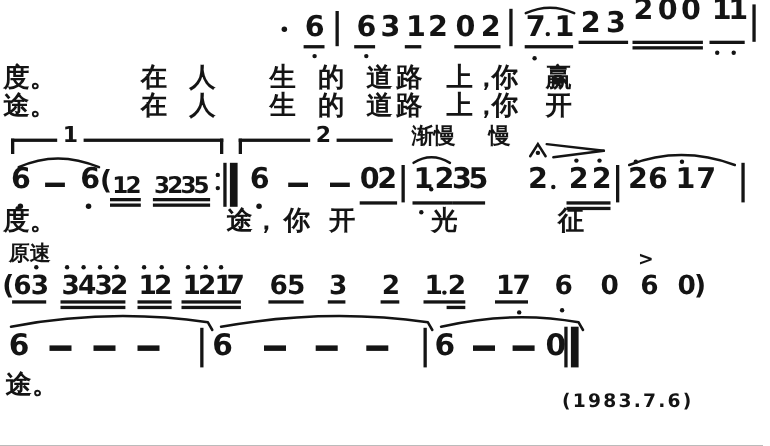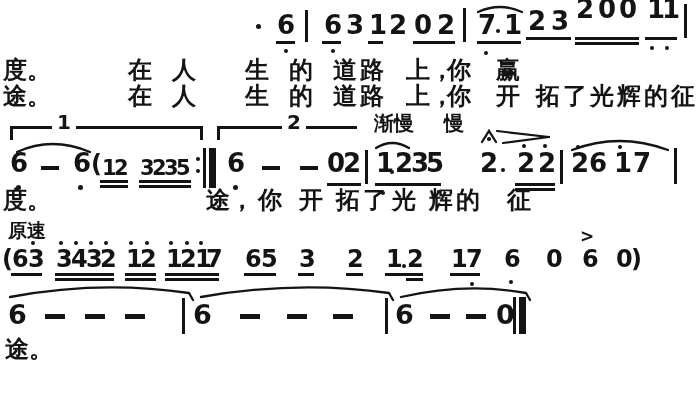--- a/index.html
+++ b/index.html
@@ -47,21 +47,20 @@
     <span class="tk" style="left: 3px; top: 84px; font-size: 24px;">途。</span>
     <span class="tk" style="left: 128px; top: 84px; font-size: 24px;">在</span>
     <span class="tk" style="left: 172px; top: 84px; font-size: 24px;">人</span>
     <span class="tk" style="left: 245px; top: 84px; font-size: 24px;">生</span>
     <span class="tk" style="left: 289px; top: 84px; font-size: 24px;">的</span>
     <span class="tk" style="left: 333px; top: 84px; font-size: 24px;">道</span>
     <span class="tk" style="left: 360px; top: 84px; font-size: 24px;">路</span>
     <span class="tk" style="left: 406px; top: 84px; font-size: 24px;">上，</span>
     <span class="tk" style="left: 447px; top: 84px; font-size: 24px;">你</span>
     <span class="tk" style="left: 496px; top: 84px; font-size: 24px;">开</span>
-    <span class="tk" style="left: 536px; top: 84px; font-size: 24px; letter-spacing: 3px;">拓了光辉的征</span>
     <span class="tk lbl-bg" style="left: 52px; top: 112px; font-size: 20px;">1</span>
     <span class="tk lbl-bg" style="left: 282px; top: 112px; font-size: 20px;">2</span>
     <span class="tk" style="left: 374px; top: 113px; font-size: 20px;">渐慢</span>
     <span class="tk" style="left: 444px; top: 113px; font-size: 20px;">慢</span>
     <span class="tk" style="left: 10px; top: 150px; font-size: 26px;">6</span>
     <span class="tk" style="left: 73px; top: 150px; font-size: 26px;">6</span>
     <span class="tk" style="left: 91px; top: 152px; font-size: 24px;">(</span>
     <span class="tk" style="left: 102px; top: 158px; font-size: 21px;">1</span>
     <span class="tk" style="left: 114px; top: 158px; font-size: 21px;">2</span>
     <span class="tk" style="left: 140px; top: 158px; font-size: 21px;">3</span>
@@ -79,23 +78,21 @@
     <span class="tk" style="left: 517px; top: 150px; font-size: 26px;">2</span>
     <span class="tk" style="left: 538px; top: 150px; font-size: 26px;">2</span>
     <span class="tk" style="left: 571px; top: 150px; font-size: 26px;">2</span>
     <span class="tk" style="left: 589px; top: 150px; font-size: 26px;">6</span>
     <span class="tk" style="left: 614px; top: 150px; font-size: 26px;">1</span>
     <span class="tk" style="left: 633px; top: 150px; font-size: 26px;">7</span>
     <span class="tk" style="left: 3px; top: 188px; font-size: 24px;">度。</span>
     <span class="tk" style="left: 206px; top: 188px; font-size: 24px;">途，</span>
     <span class="tk" style="left: 258px; top: 188px; font-size: 24px;">你</span>
     <span class="tk" style="left: 299px; top: 188px; font-size: 24px;">开</span>
-    <span class="tk" style="left: 336px; top: 188px; font-size: 24px; letter-spacing: 3px;">拓了</span>
     <span class="tk" style="left: 392px; top: 188px; font-size: 24px;">光</span>
-    <span class="tk" style="left: 429px; top: 188px; font-size: 24px; letter-spacing: 3px;">辉的</span>
     <span class="tk" style="left: 507px; top: 188px; font-size: 24px;">征</span>
     <span class="tk" style="left: 8px; top: 221px; font-size: 19px;">原速</span>
     <span class="tk" style="left: 2px; top: 247px; font-size: 24px;">(</span>
     <span class="tk" style="left: 12px; top: 247px; font-size: 24px;">6</span>
     <span class="tk" style="left: 28px; top: 247px; font-size: 24px;">3</span>
     <span class="tk" style="left: 56px; top: 247px; font-size: 24px;">3</span>
     <span class="tk" style="left: 71px; top: 247px; font-size: 24px;">4</span>
     <span class="tk" style="left: 86px; top: 247px; font-size: 24px;">3</span>
     <span class="tk" style="left: 100px; top: 247px; font-size: 24px;">2</span>
     <span class="tk" style="left: 126px; top: 247px; font-size: 24px;">1</span>
@@ -116,20 +113,21 @@
     <span class="tk" style="left: 546px; top: 247px; font-size: 24px;">0</span>
     <span class="tk" style="left: 582px; top: 247px; font-size: 24px;">6</span>
     <span class="tk" style="left: 616px; top: 247px; font-size: 24px;">0</span>
     <span class="tk" style="left: 631px; top: 247px; font-size: 24px;">)</span>
     <span class="tk" style="left: 580px; top: 228px; font-size: 17px;">&gt;</span>
     <span class="tk" style="left: 8px; top: 301px; font-size: 27px;">6</span>
     <span class="tk" style="left: 193px; top: 301px; font-size: 27px;">6</span>
     <span class="tk" style="left: 395px; top: 301px; font-size: 27px;">6</span>
     <span class="tk" style="left: 496px; top: 301px; font-size: 27px;">0</span>
     <span class="tk" style="left: 5px; top: 337px; font-size: 24px;">途。</span>
+    <span class="tk" style="left: 511px; top: 357px; font-size: 17px; letter-spacing: 2px;">(1983.7.6)</span>
     <div class="rc" style="left: 276px; top: 41px; width: 19px; height: 2.5px;"></div>
     <div class="rc" style="left: 322px; top: 41px; width: 19px; height: 2.5px;"></div>
     <div class="rc" style="left: 368px; top: 41px; width: 15px; height: 2.5px;"></div>
     <div class="rc" style="left: 413px; top: 41px; width: 42px; height: 2.5px;"></div>
     <div class="rc" style="left: 477px; top: 41px; width: 44px; height: 2.5px;"></div>
     <div class="rc" style="left: 526px; top: 37px; width: 45px; height: 2.5px;"></div>
     <div class="rc" style="left: 575px; top: 37px; width: 64px; height: 2.5px;"></div>
     <div class="rc" style="left: 575px; top: 42px; width: 64px; height: 2.5px;"></div>
     <div class="rc" style="left: 645px; top: 37px; width: 32px; height: 2.5px;"></div>
     <div class="rc" style="left: 305px; top: 10px; width: 2.5px; height: 32px;"></div>

